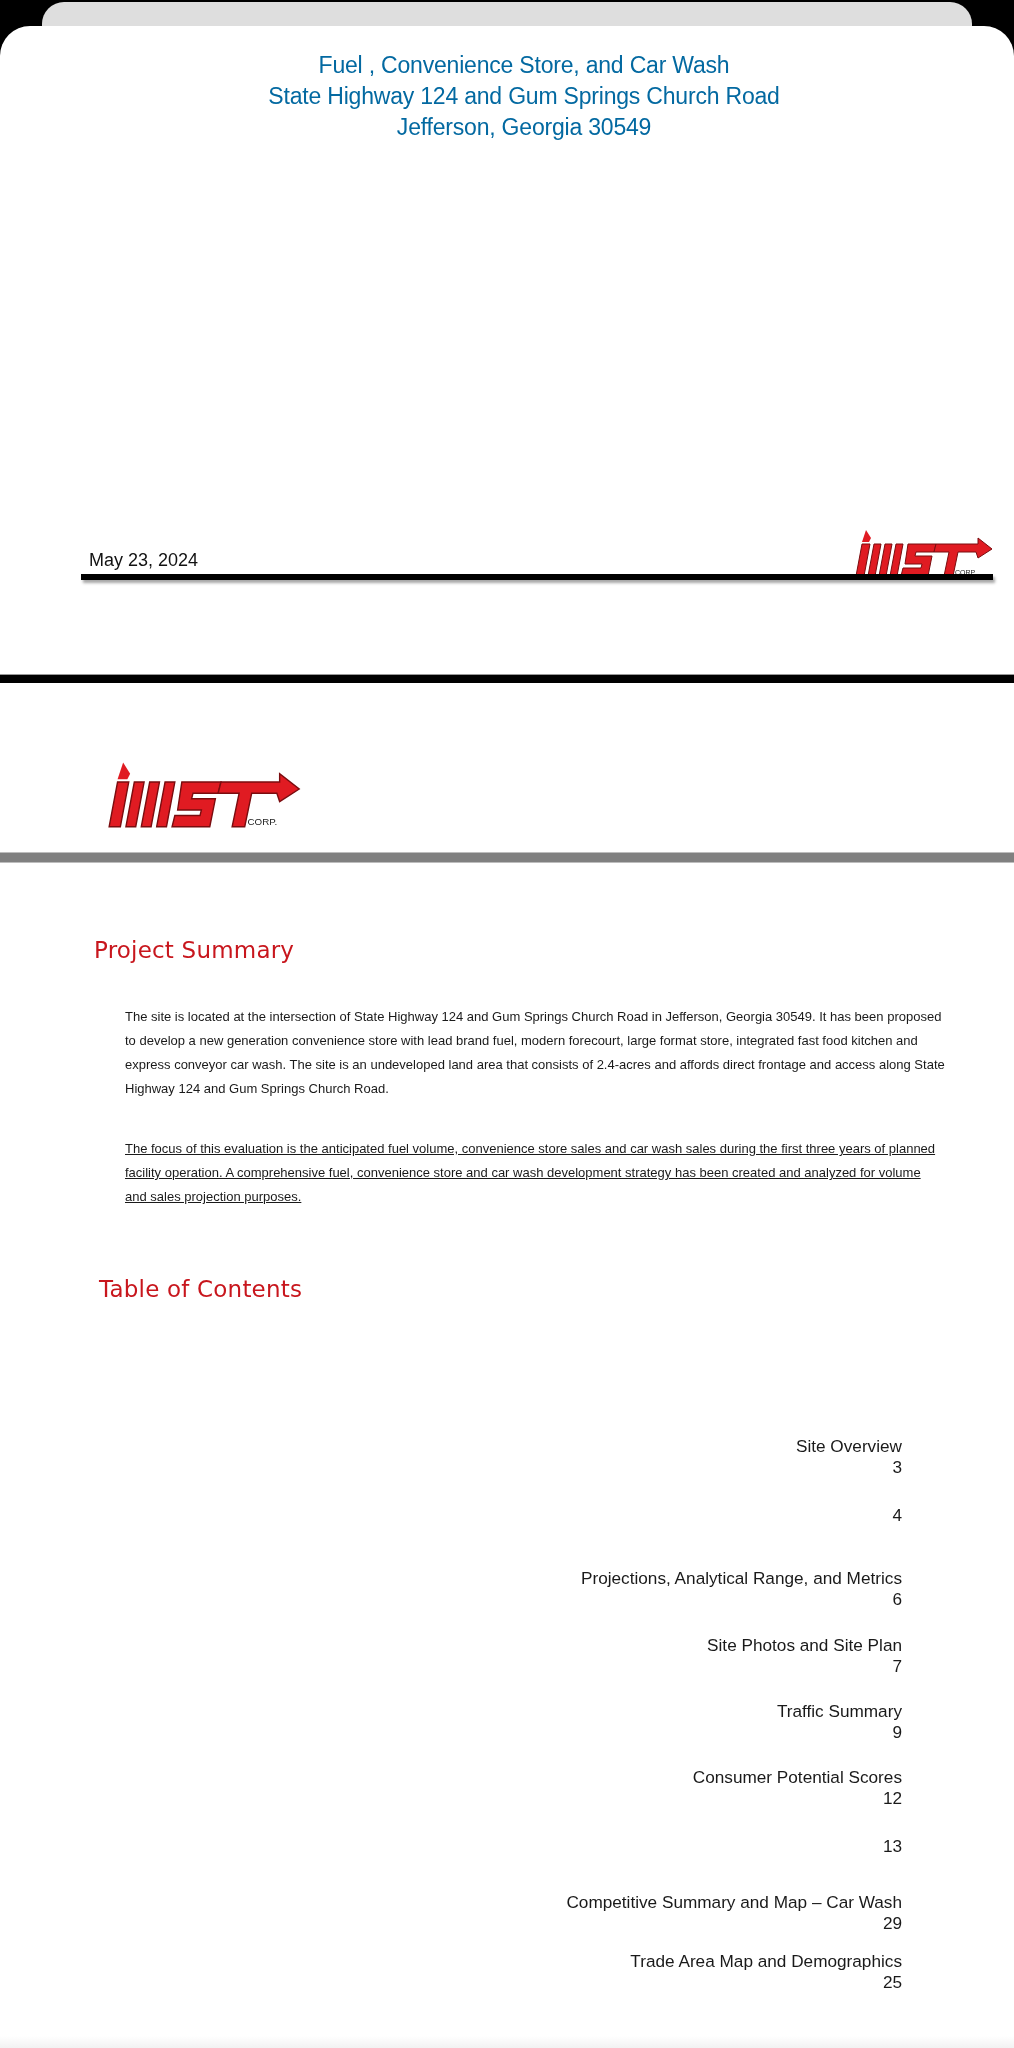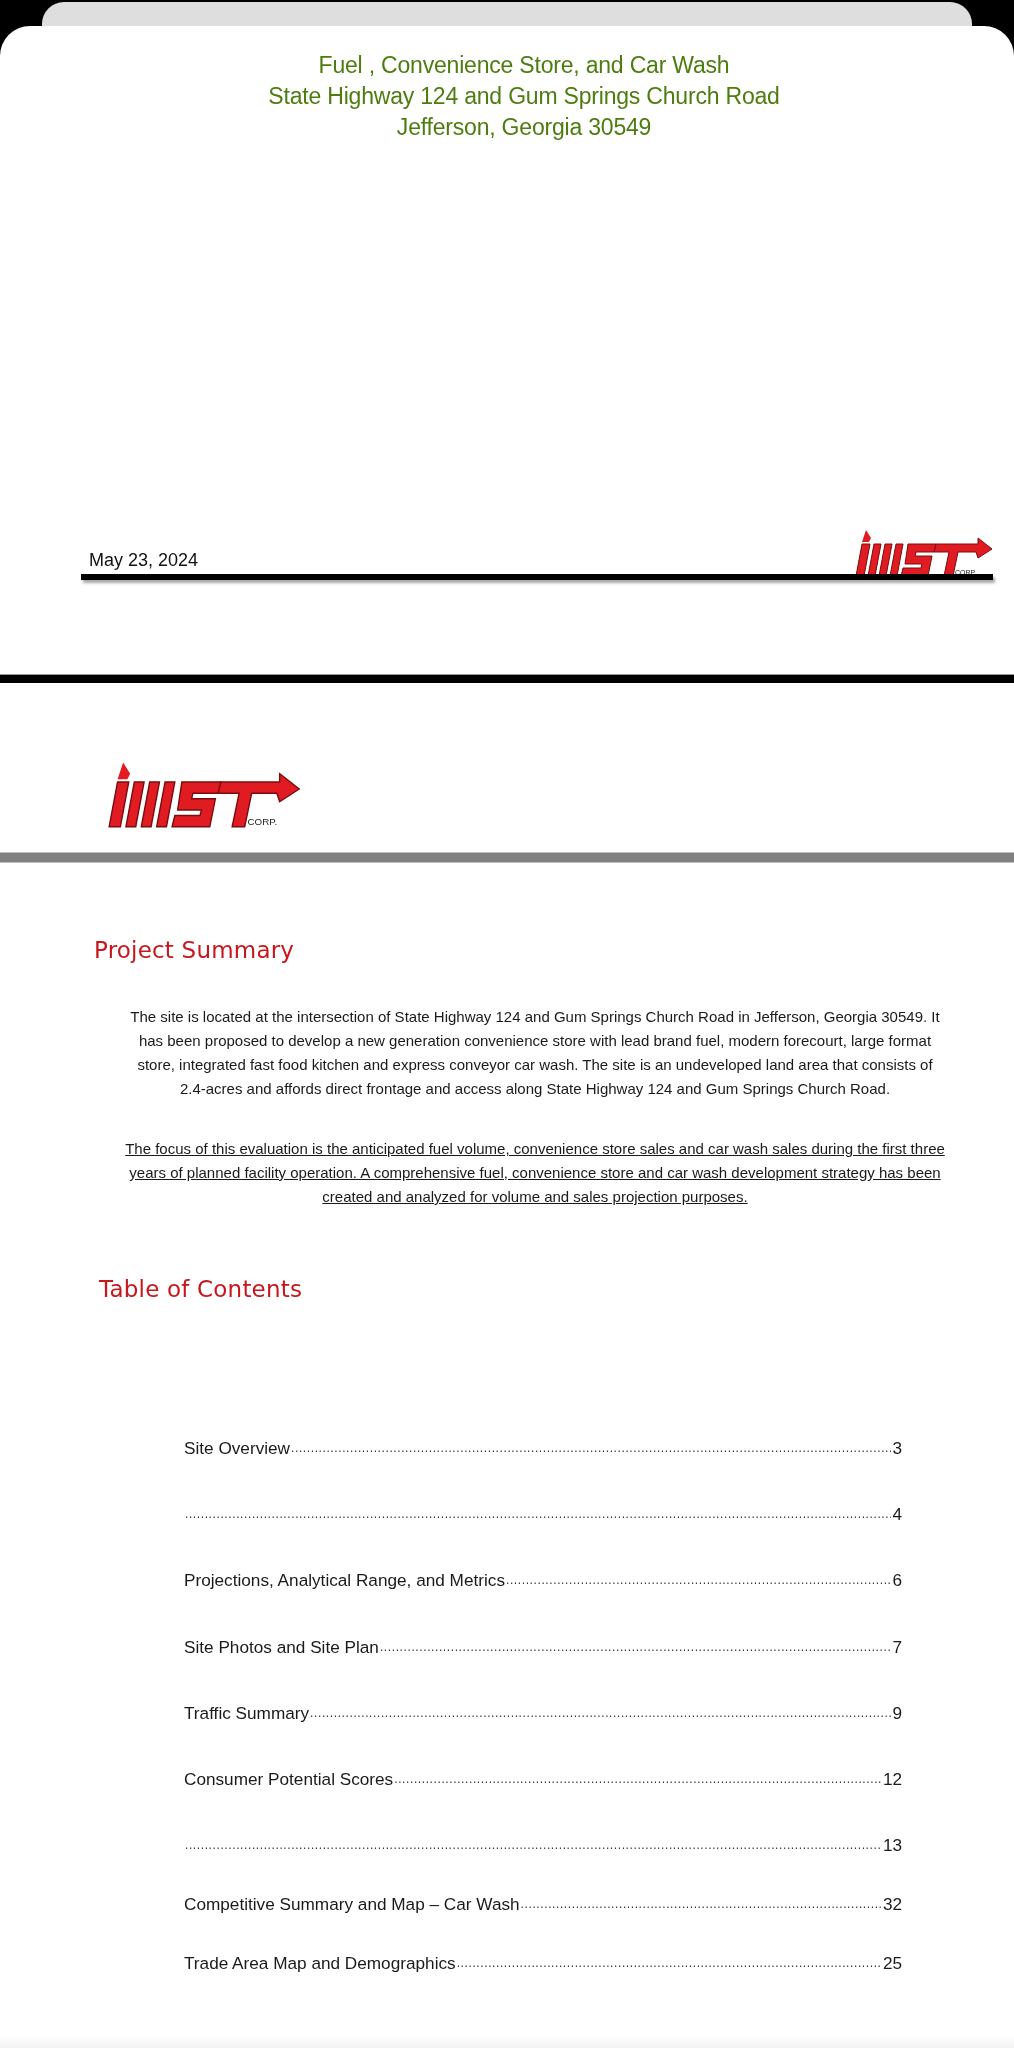--- a/index.html
+++ b/index.html
@@ -12,21 +12,21 @@
   .back-sheet {
     position: absolute; left: 42px; top: 2px; width: 930px; height: 60px;
     background: #dedede; border-radius: 22px 22px 0 0;
   }
   .sheet {
     position: absolute; left: 0; top: 26px; width: 1014px; height: 2022px;
     background: #fff; border-radius: 30px 30px 0 0;
   }
   .cover-title { position: absolute; left: 0; top: 24px; width: 1014px; text-align: center; }
   .cover-title div {
-    font-family: "Liberation Sans", sans-serif; font-size: 23px; color: #4d7c0f;
+    font-family: "Liberation Sans", sans-serif; font-size: 23px; color: #0369a1;
     line-height: 31px; letter-spacing: -0.2px; padding-left: 34px;
   }
   .date {
     position: absolute; left: 89px; top: 524px; font-size: 18px; color: #111;
   }
   .cover-rule {
     position: absolute; left: 81px; top: 548px; width: 912px; height: 6px;
     background: #000; box-shadow: 2px 3px 3px rgba(0,0,0,0.35);
   }
   .logo { position: absolute; }
@@ -41,28 +41,28 @@
     position: absolute; left: 0; top: 852px; width: 1014px; height: 9px; background: #808080;
     border-top: 1px solid #bdbdbd; border-bottom: 1px solid #bdbdbd;
   }
   .section-heading {
     position: absolute; color: #c8161d; font-weight: normal; font-size: 23px;
     font-family: "DejaVu Sans", sans-serif; letter-spacing: 0.2px;
   }
   .h-summary { left: 94px; top: 937px; }
   .h-toc { left: 99px; top: 1276px; }
   .para {
-    position: absolute; left: 125px; width: 820px; font-size: 15px; line-height: 24px; color: #1a1a1a; text-align: center;
+    position: absolute; left: 125px; width: 820px; font-size: 13px; line-height: 24px; color: #1a1a1a;
   }
   .p1 { top: 1005px; }
   .p2 { top: 1137px; text-decoration: underline; }
   .toc { position: absolute; left: 184px; width: 718px; }
   .toc-row {
     position: absolute; left: 0; width: 718px; height: 24px;
-    display: flex; align-items: center; font-size: 17.2px; color: #1a1a1a;
+    display: flex; align-items: flex-end; font-size: 17.2px; color: #1a1a1a; flex-direction: column;
   }
   .toc-label { white-space: nowrap; }
   .toc-leader {
     flex: 1; overflow: hidden; white-space: nowrap; margin: 0 1px;
     color: #333; letter-spacing: 0.6px; font-size: 12px;
   }
   .toc-leader::after { content: "................................................................................................................................................................................................................................................"; }
   .toc-page { white-space: nowrap; }
 </style>
 </head>
@@ -153,21 +153,21 @@
     <span class="toc-leader"></span>
     <span class="toc-page">12</span>
   </div>
   <div class="toc-row" style="top:1833px">
     <span class="toc-leader"></span>
     <span class="toc-page">13</span>
   </div>
   <div class="toc-row" style="top:1892px">
     <span class="toc-label">Competitive Summary and Map – Car Wash </span>
     <span class="toc-leader"></span>
-    <span class="toc-page">32</span>
+    <span class="toc-page">29</span>
   </div>
   <div class="toc-row" style="top:1951px">
     <span class="toc-label">Trade Area Map and Demographics </span>
     <span class="toc-leader"></span>
     <span class="toc-page">25</span>
   </div>
 </div>
 
 <div style="position:absolute;left:0;top:2036px;width:1014px;height:12px;background:linear-gradient(#fff,#f2f2f2);z-index:2;"></div>
 

